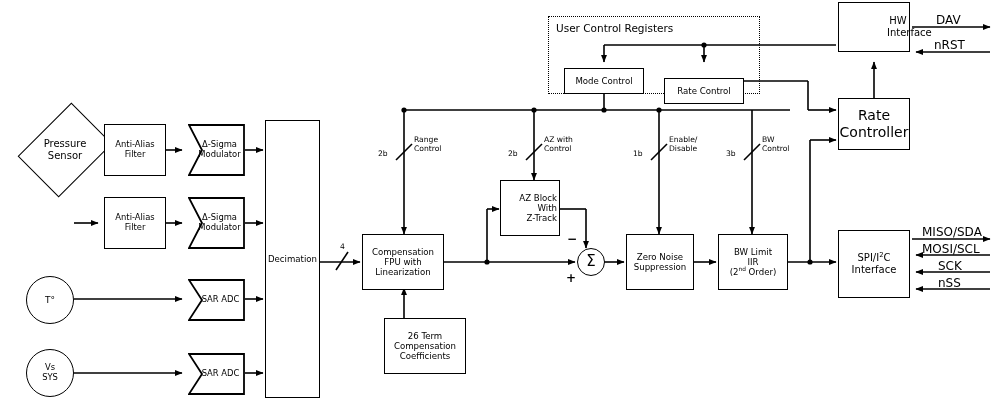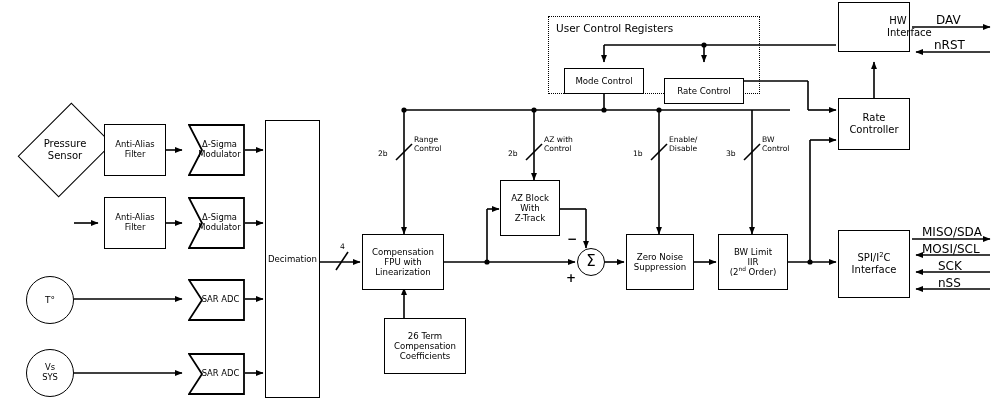--- a/index.html
+++ b/index.html
@@ -272,21 +272,21 @@
 FPU with
 Linearization</span>
   </div>
 
   <div class="node box" style="left:362px;top:318px;width:82px;height:56px;font-size:8.6px;margin-left:22px;">
     <span class="lbl" style="white-space:pre-line;">26 Term
 Compensation
 Coefficients</span>
   </div>
 
-  <div class="node box" style="left:500px;top:180px;width:60px;height:56px;font-size:8.6px;">
+  <div class="node box" style="left:500px;top:180px;width:60px;height:56px;font-size:8.6px;text-align:right;">
     <span class="lbl" style="white-space:pre-line;">AZ Block
 With
 Z-Track</span>
   </div>
 
   <div class="node sigma" style="left:577px;top:248px;width:28px;height:28px;">
     <span class="lbl">Σ</span>
   </div>
   <span class="sign" style="left:567px;top:233px;">−</span>
   <span class="sign" style="left:566px;top:272px;">+</span>
@@ -308,21 +308,21 @@
   <span class="dotted-title" style="left:556px;top:22px;">User Control Registers</span>
 
   <div class="node box" style="left:564px;top:68px;width:80px;height:26px;font-size:8.6px;">
     <span class="lbl">Mode Control</span>
   </div>
 
   <div class="node box" style="left:664px;top:68px;width:80px;height:26px;font-size:8.6px;margin-top:10px;">
     <span class="lbl">Rate Control</span>
   </div>
 
-  <div class="node box" style="left:838px;top:98px;width:72px;height:52px;font-size:10px;">
+  <div class="node box" style="left:838px;top:98px;width:72px;height:52px;font-size:14px;">
     <span class="lbl" style="white-space:pre-line;">Rate
 Controller</span>
   </div>
 
   <div class="node box" style="left:838px;top:2px;width:72px;height:50px;font-size:10px;padding-left:48px;">
     <span class="lbl" style="white-space:pre-line;">HW
 Interface</span>
   </div>
 
   <div class="node box" style="left:838px;top:230px;width:72px;height:68px;font-size:10px;">

